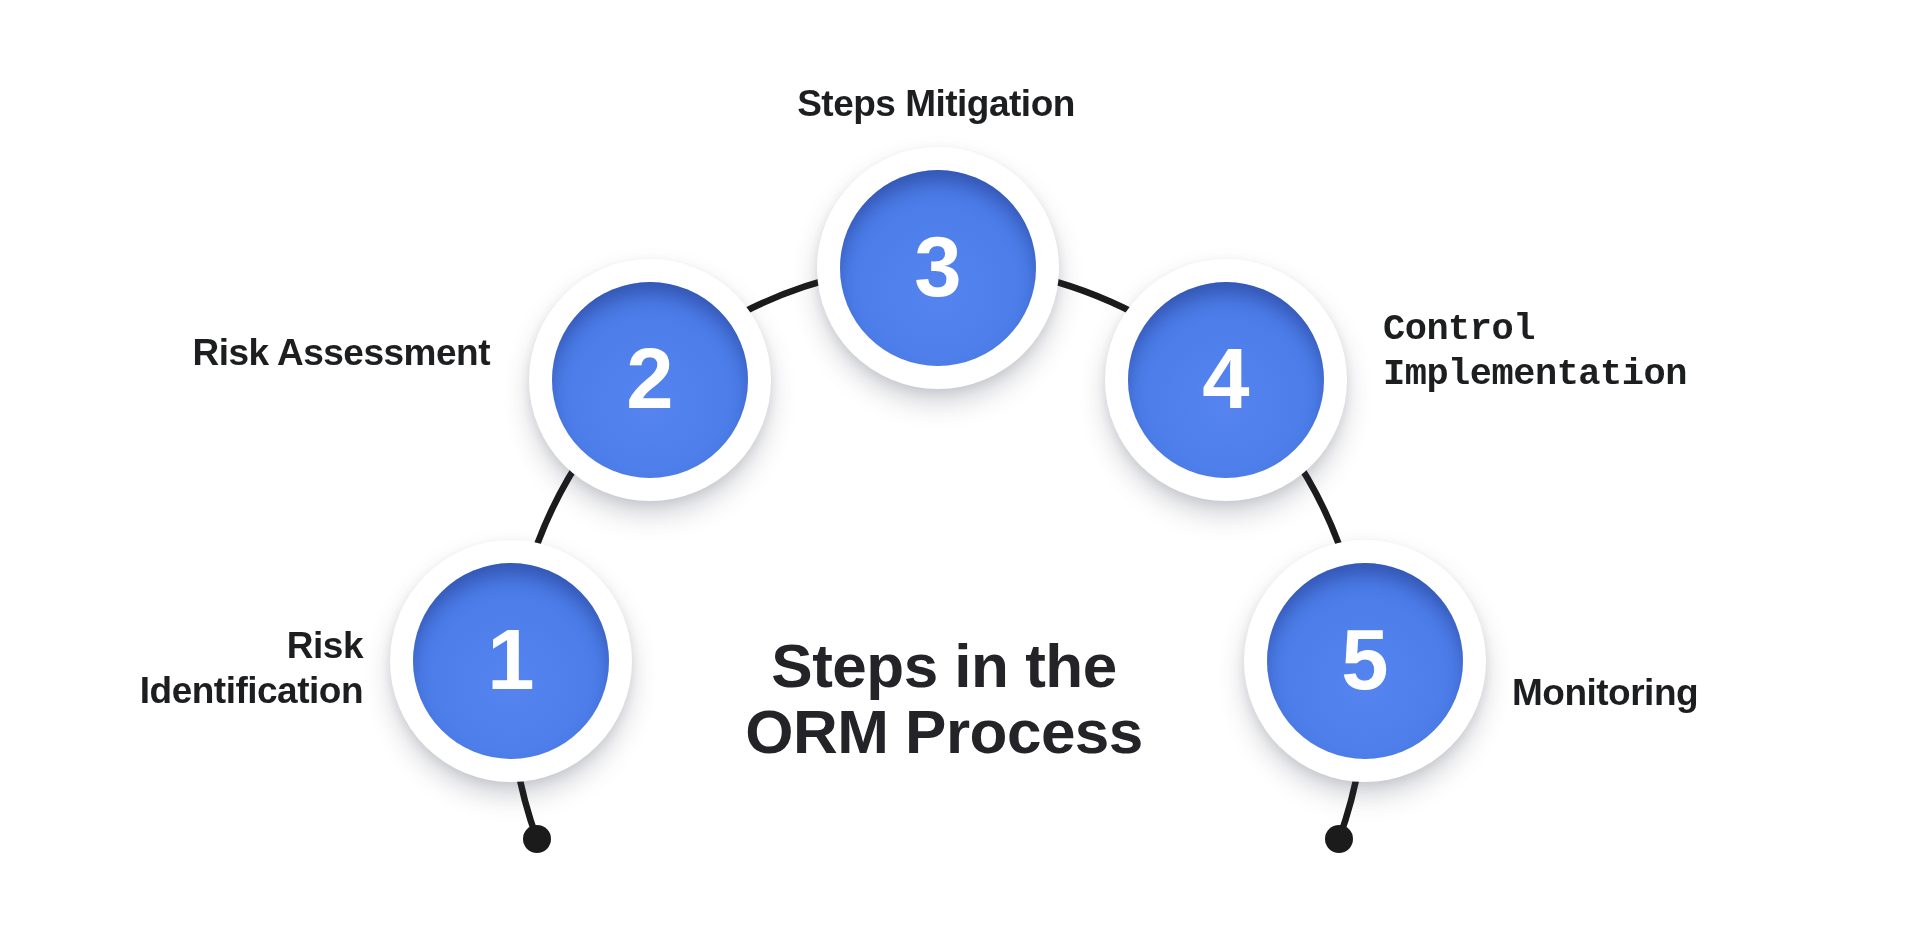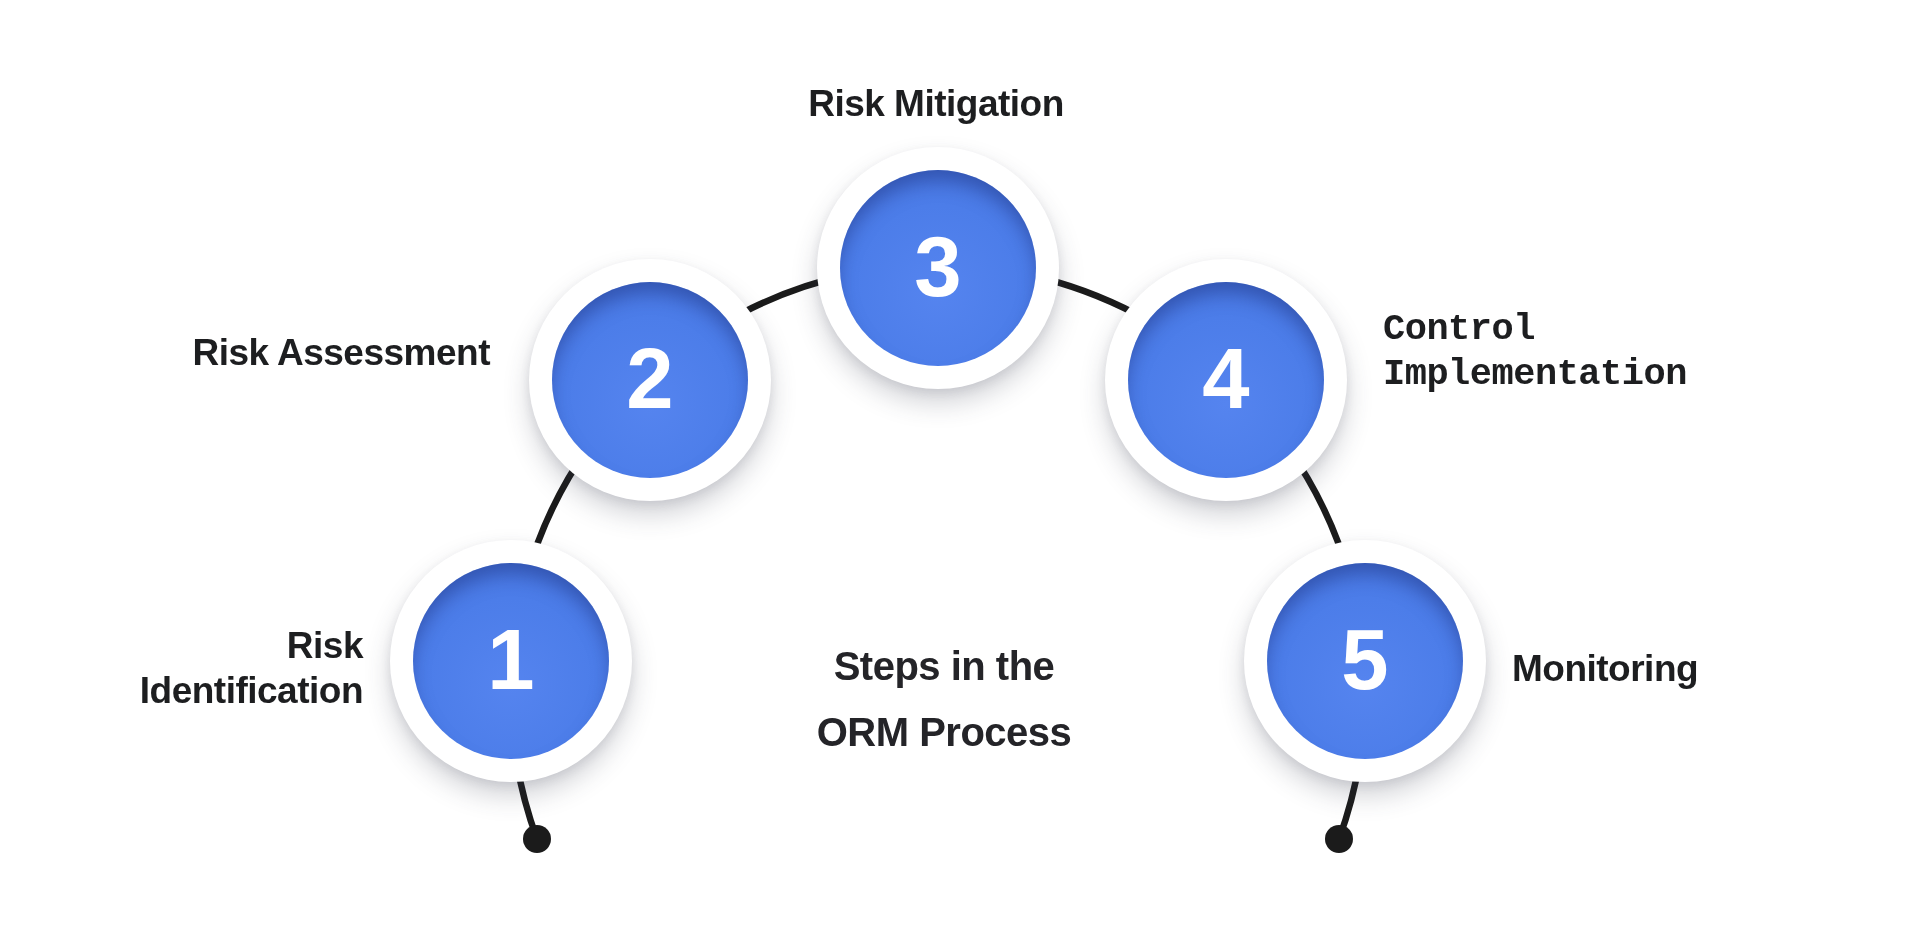--- a/index.html
+++ b/index.html
@@ -57,32 +57,32 @@
     font-weight: 700;
     letter-spacing: -0.5px;
     line-height: 45px;
     color: var(--text);
     white-space: pre-line;
   }
   .label-1 { right: 1557px; top: 623px; text-align: right; }
   .label-2 { right: 1430px; top: 330px; }
   .label-3 { left: 936px;  top: 81px;  transform: translateX(-50%); text-align: center; }
   .label-4 { left: 1383px; top: 307px; text-align: left; font-family: Liberation Mono, monospace; }
-  .label-5 { left: 1512px; top: 646px; text-align: center; }
+  .label-5 { left: 1512px; top: 670px; text-align: center; }
   .pos-1 { left: 390px;  top: 540px; }
   .pos-2 { left: 529px;  top: 259px; }
   .pos-3 { left: 817px;  top: 147px; }
   .pos-4 { left: 1105px; top: 259px; }
   .pos-5 { left: 1244px; top: 540px; }
   .title {
     position: absolute;
     left: 944px; top: 633px;
     transform: translateX(-50%);
     text-align: center;
-    font-size: 40px;
+    font-size: 62px;
     font-weight: 700;
     letter-spacing: -0.5px;
     line-height: 66px;
     color: var(--title);
     white-space: pre-line;
   }
 </style>
 </head>
 <body>
 
@@ -116,21 +116,21 @@
   </div>
   <div class="step pos-5">
     <div class="step-badge">
       <span class="step-number">5</span>
     </div>
   </div>
 
   <div class="label label-1">Risk
 Identification</div>
   <div class="label label-2">Risk Assessment</div>
-  <div class="label label-3">Risk Mitigation</div>
+  <div class="label label-3">Steps Mitigation</div>
   <div class="label label-4">Control
 Implementation</div>
   <div class="label label-5">Monitoring</div>
 
   <div class="title">Steps in the
 ORM Process</div>
 
 </div>
 
 </body></html>

